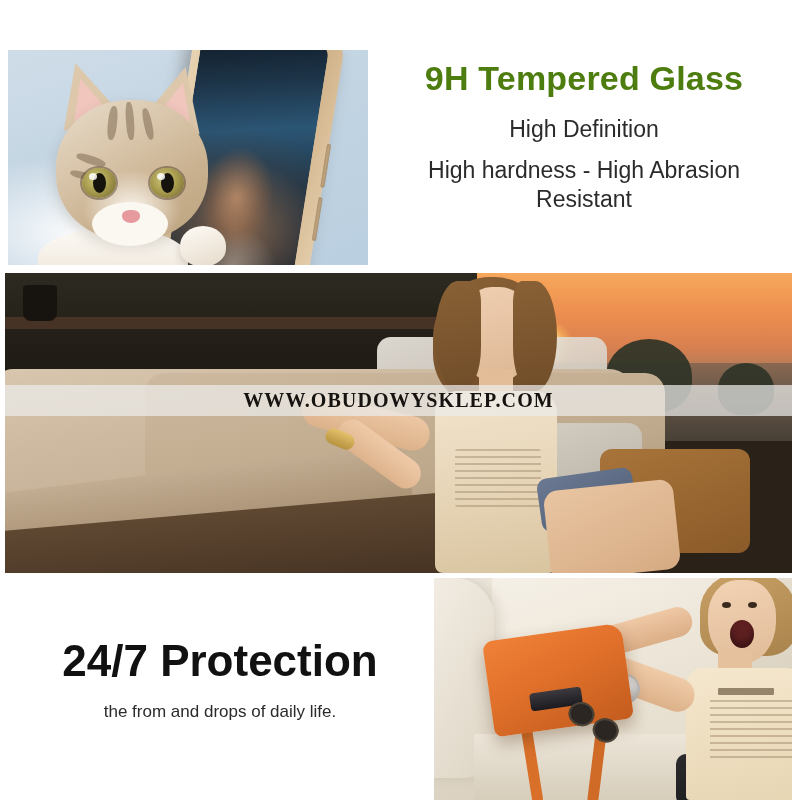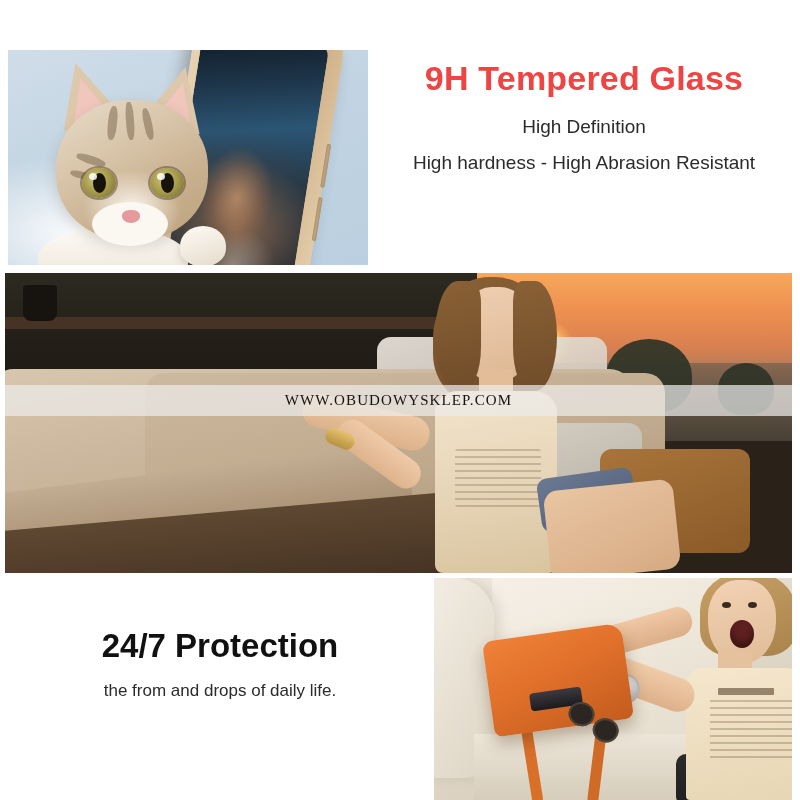--- a/index.html
+++ b/index.html
@@ -185,28 +185,28 @@
   }
 
   .top-text {
     position: absolute;
     left: 380px; top: 60px;
     width: 408px;
     text-align: center;
   }
   .headline {
     font-size: 34px;
-    color: #ef4444;
+    color: #4d7c0f;
     letter-spacing: .2px;
     margin: 0 0 18px 0;
     line-height: 1.1;
     white-space: nowrap;
   }
   .subline {
-    font-size: 19px;
+    font-size: 23px;
     color: #2b2b2b;
     margin: 0 0 12px 0;
     line-height: 1.25;
   }
   .subline.last { margin-bottom: 0; }
 
   
   .section-mid {
     position: absolute;
     left: 5px; top: 273px;
@@ -429,43 +429,43 @@
     position: absolute;
     left: 0; top: 112px;
     width: 100%; height: 31px;
     background: rgba(236,236,234,.72);
     display: flex;
     align-items: center;
     justify-content: center;
   }
   .watermark-text {
     font-family: "Liberation Serif", serif;
-    font-weight: normal;
-    font-size: 15px;
+    font-weight: bold;
+    font-size: 20px;
     letter-spacing: 1.1px;
     color: #15120f;
   }
 
   
   .section-bottom {
     position: absolute;
     left: 0; top: 573px;
     width: 800px; height: 227px;
     background: #ffffff;
   }
   .bottom-text {
     position: absolute;
     left: 30px; top: 55px;
     width: 380px;
     text-align: center;
   }
   .headline2 {
-    font-size: 33px;
+    font-size: 44px;
     color: #111111;
-    margin: 0 0 16px 0;
+    margin: 9px 0 16px 0;
     line-height: 1.1;
   }
   .subline2 {
     font-size: 17px;
     color: #2b2b2b;
     margin: 0 0 10px 0;
     line-height: 1.3;
   }
   .subline2.last { margin-bottom: 0; }
 

